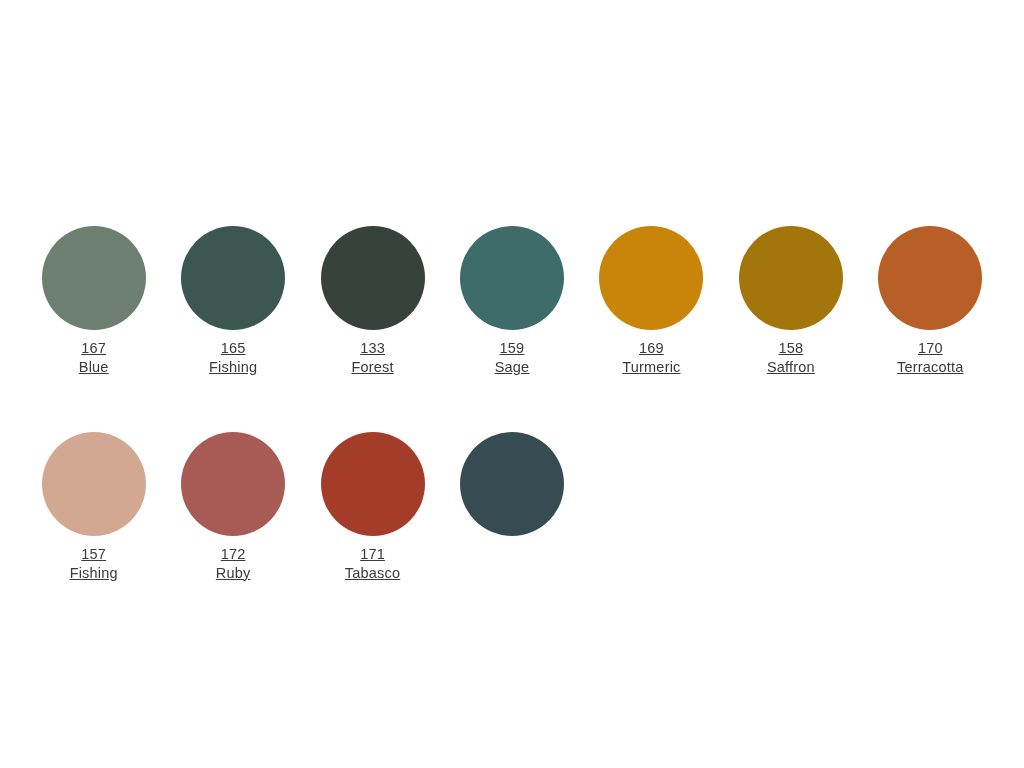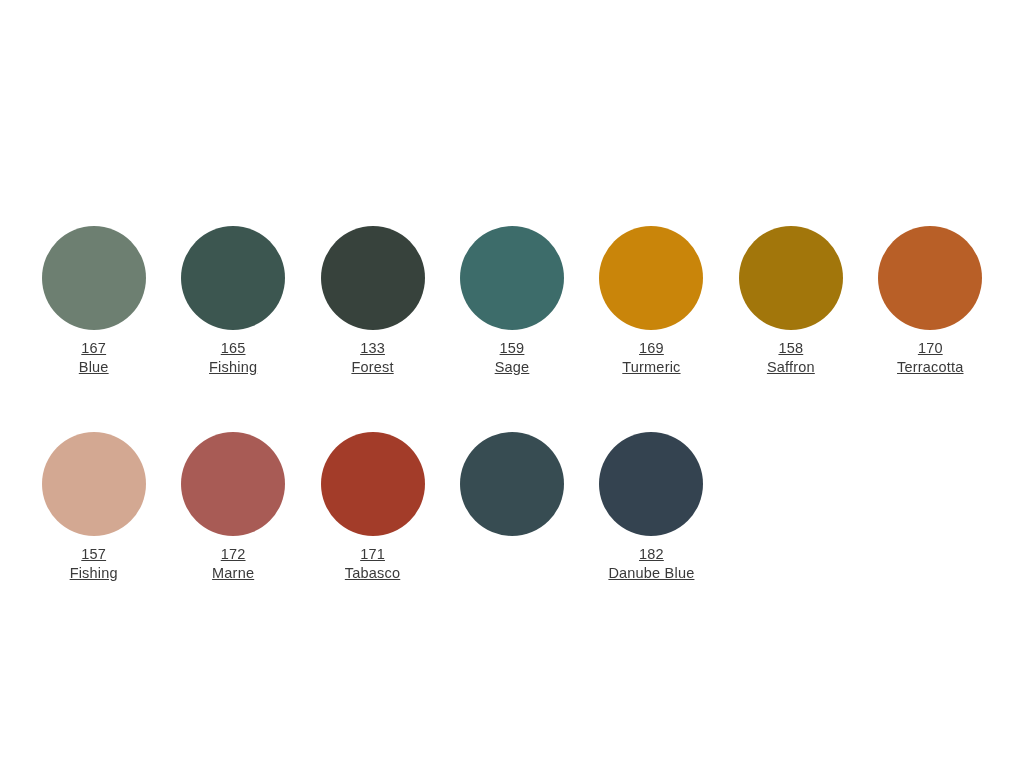--- a/index.html
+++ b/index.html
@@ -123,34 +123,27 @@
         <span class="swatch-dot" style="background: rgb(211, 168, 146);"></span>
         <div class="swatch-caption">
           <span class="swatch-code">157</span>
           <span class="swatch-name">Fishing</span>
         </div>
       </div>
       <div class="swatch">
         <span class="swatch-dot" style="background: rgb(168, 91, 85);"></span>
         <div class="swatch-caption">
           <span class="swatch-code">172</span>
-          <span class="swatch-name">Marne</span>
+          <span class="swatch-name">Ruby</span>
         </div>
       </div>
       <div class="swatch">
         <span class="swatch-dot" style="background: rgb(163, 60, 41);"></span>
         <div class="swatch-caption">
           <span class="swatch-code">171</span>
           <span class="swatch-name">Tabasco</span>
         </div>
       </div>
       <div class="swatch">
         <span class="swatch-dot" style="background: rgb(55, 76, 82);"></span>
       </div>
-      <div class="swatch">
-        <span class="swatch-dot" style="background: rgb(52, 67, 80);"></span>
-        <div class="swatch-caption">
-          <span class="swatch-code">182</span>
-          <span class="swatch-name">Danube Blue</span>
-        </div>
-      </div>
     </div>
 </div>
 
 </body></html>

